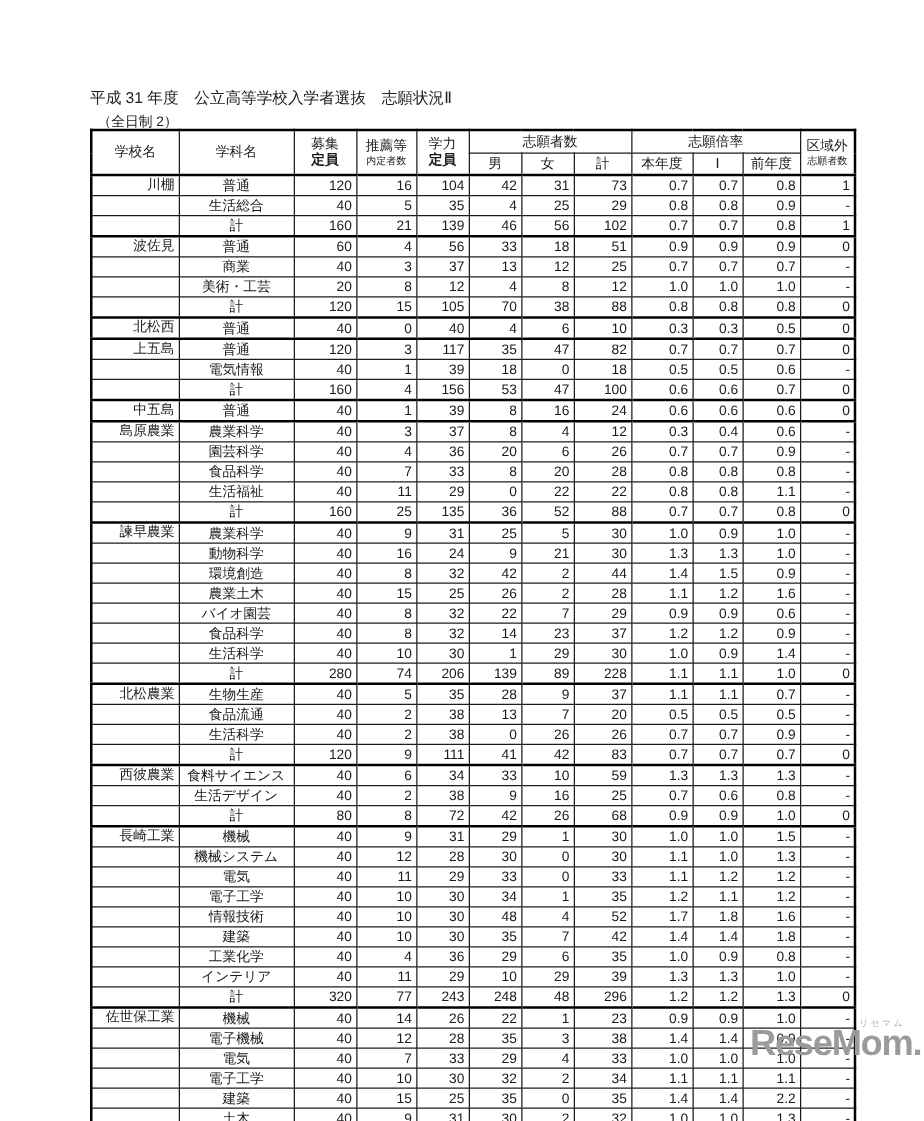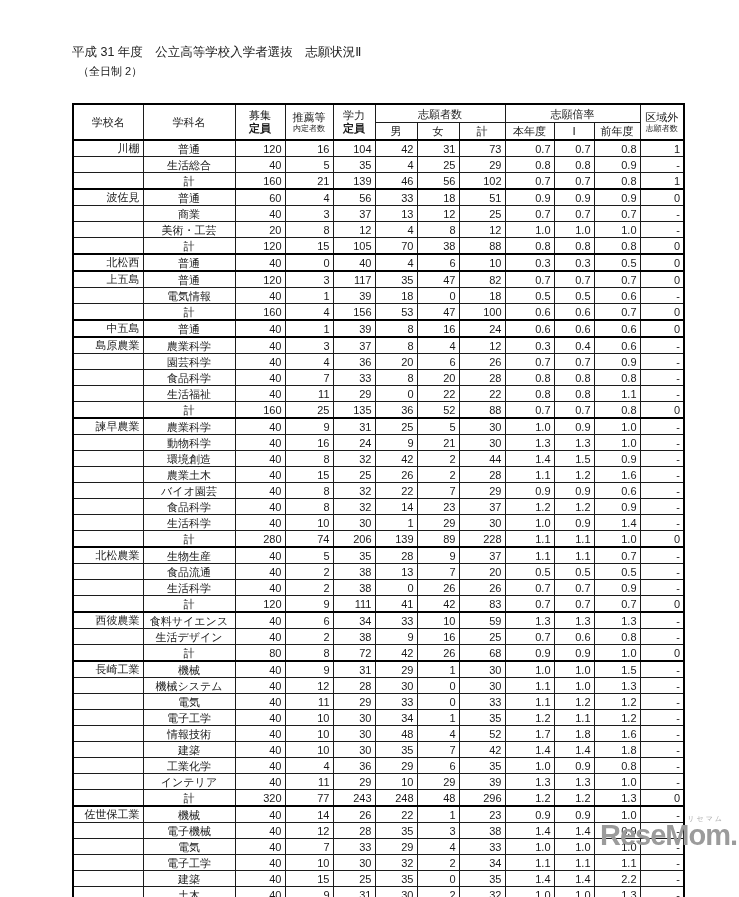--- a/index.html
+++ b/index.html
@@ -6,21 +6,21 @@
   .page {
     position: relative;
     width: 739px;
     height: 897px;
     background: #ffffff;
     font-family: "Liberation Sans", "DejaVu Sans", sans-serif;
     color: #1a1a1a;
     overflow: hidden;
   }
   .title-block { position: absolute; left: 72px; top: 44px; }
-  .title-line1 { font-size: 12.5px; color: #222; white-space: nowrap; }
+  .title-line1 { font-size: 12.5px; color: #222; white-space: nowrap; margin-top: 26px; }
   .title-line2 { font-size: 11px; color: #222; margin-top: 3px; padding-left: 6px; white-space: nowrap; }
 
   table.apps {
     position: absolute;
     left: 72px;
     top: 103px;
     border-collapse: collapse;
     table-layout: fixed;
     border: 2px solid #000;
     font-size: 11px;

